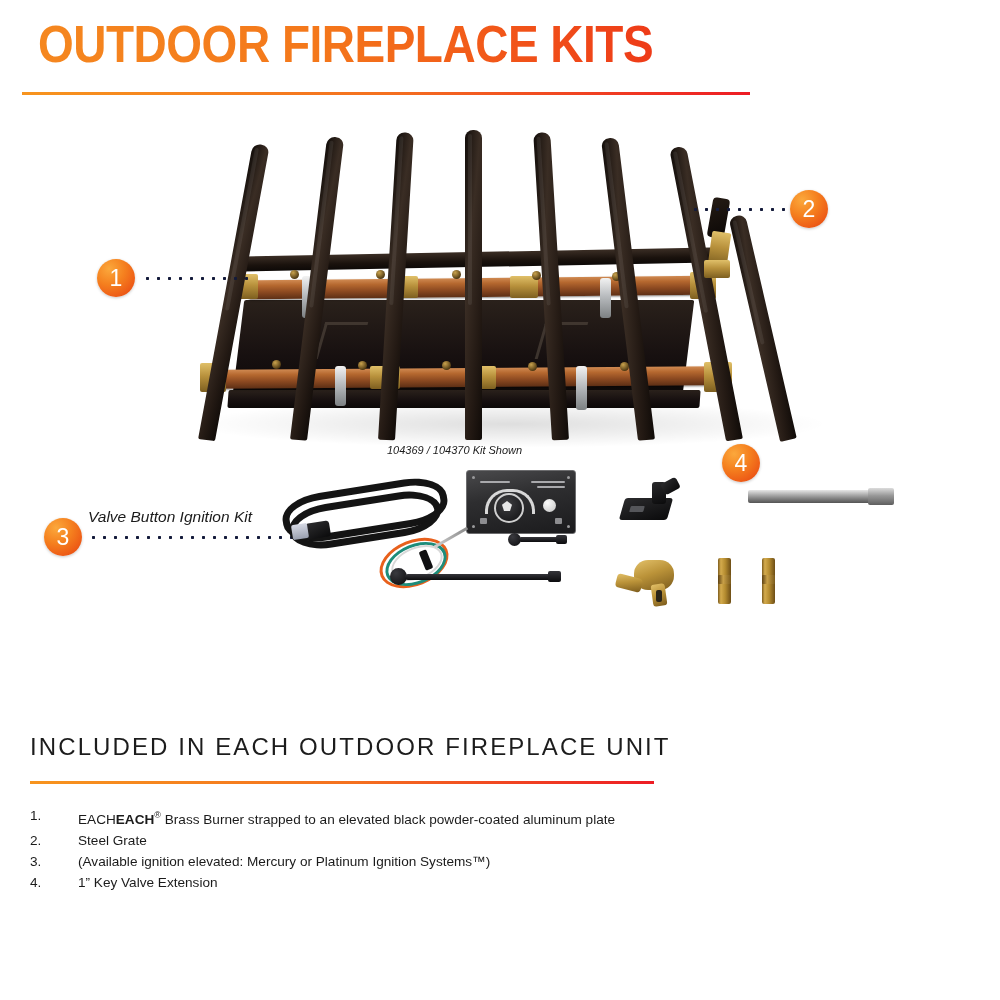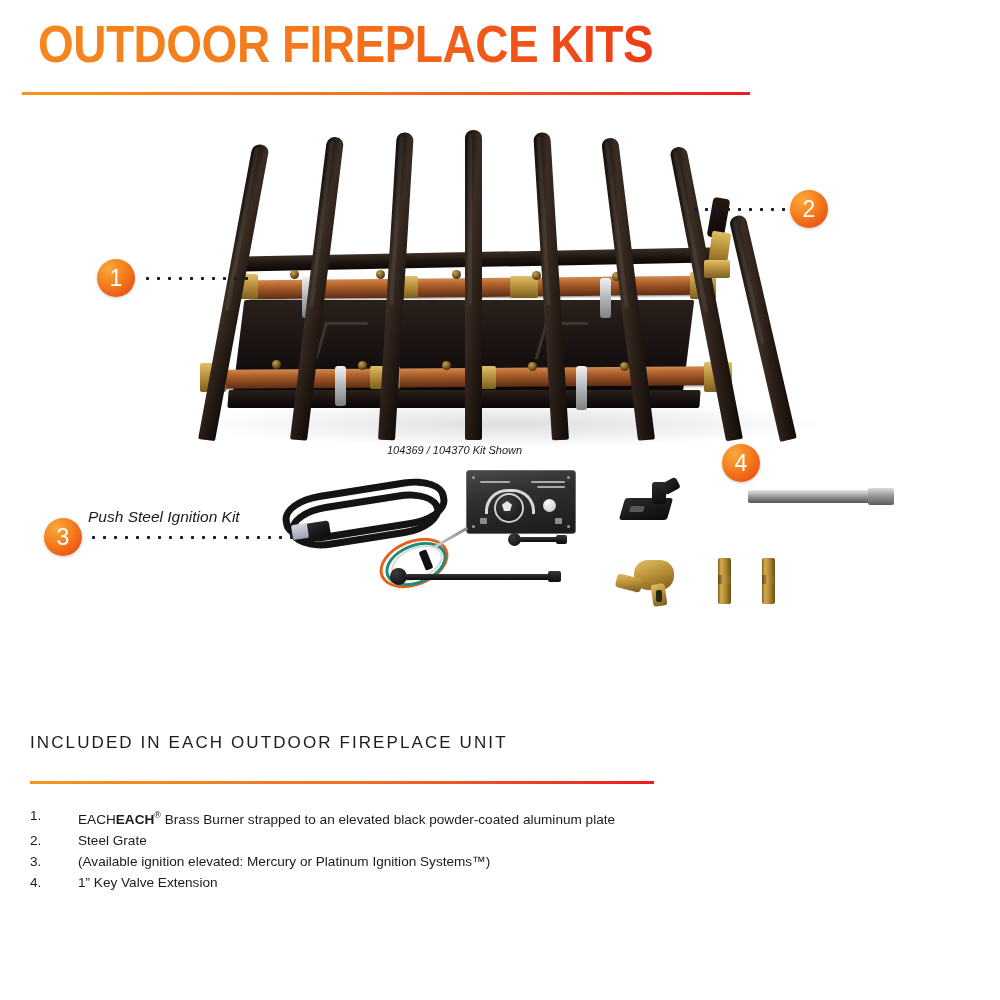--- a/index.html
+++ b/index.html
@@ -140,21 +140,21 @@
     background:linear-gradient(90deg,#7d5c1e 0%,#d4ab4d 22%,#b58c30 55%,#6d4d16 100%);
   }
   .nipple .band{position:absolute;left:0;width:13px;height:9px;
     background:linear-gradient(90deg,#5d4112,#c9a047 40%,#7a5a1c);border-radius:1px;}
   .blkvalve{position:absolute;background:linear-gradient(160deg,#2b2b2d,#0a0a0b);border-radius:3px;}
   .brassvalve{position:absolute;background:linear-gradient(160deg,#e3c16a 0%,#bb9339 45%,#7a5a1c 100%);border-radius:3px;}
 
   
   #included-heading{
     position:absolute;left:30px;top:733px;
-    font-size:17px;letter-spacing:2.1px;color:#1c1c1c;
+    font-size:24px;letter-spacing:2.1px;color:#1c1c1c;
     font-family:"Liberation Sans",sans-serif;white-space:nowrap;
   }
   #included-rule{
     position:absolute;left:30px;top:781px;width:624px;height:3px;
     background:linear-gradient(90deg,#F7941E 0%,#F4701F 52%,#ED1C24 100%);
   }
   #list{position:absolute;left:30px;top:806px;width:940px;color:#1b1b1b;font-size:13.6px;}
   .li{position:relative;margin-bottom:2px;line-height:19px;}
   .li .num{position:absolute;left:0;top:0;width:28px;}
   .li .txt{display:block;margin-left:48px;}
@@ -229,21 +229,21 @@
     </div>
 
     <div class="caption" style="left:387px;top:344px;font-size:11px;">104369 / 104370 Kit Shown</div>
 
     <div class="dots" style="left:142px;top:177px;width:112px;"></div>
     <div class="badge" style="left:97px;top:159px;">1</div>
 
     <div class="dots" style="left:690px;top:108px;width:100px;"></div>
     <div class="badge" style="left:790px;top:90px;">2</div>
 
-    <div class="caption" style="left:88px;top:408px;font-size:15.5px;">Push Steel Ignition Kit</div>
+    <div class="caption" style="left:88px;top:408px;font-size:15.5px;">Valve Button Ignition Kit</div>
     <div class="dots" style="left:88px;top:436px;width:220px;"></div>
     <div class="badge" style="left:44px;top:418px;">3</div>
 
     <div class="badge" style="left:722px;top:344px;">4</div>
 
     <div class="part" style="left:282px;top:382px;width:160px;height:66px;">
       <div class="hose" style="left:0;top:4px;width:152px;height:34px;transform:rotate(-9deg);"></div>
       <div class="hose" style="left:6px;top:16px;width:140px;height:30px;transform:rotate(-9deg);"></div>
       <div style="position:absolute;left:24px;top:40px;width:24px;height:16px;background:linear-gradient(160deg,#2e2e30,#0a0a0b);border-radius:3px;transform:rotate(-9deg);"></div>
       <div style="position:absolute;left:10px;top:42px;width:16px;height:15px;background:linear-gradient(180deg,#d6d9e4,#9aa0b0);border-radius:2px;transform:rotate(-9deg);"></div>

